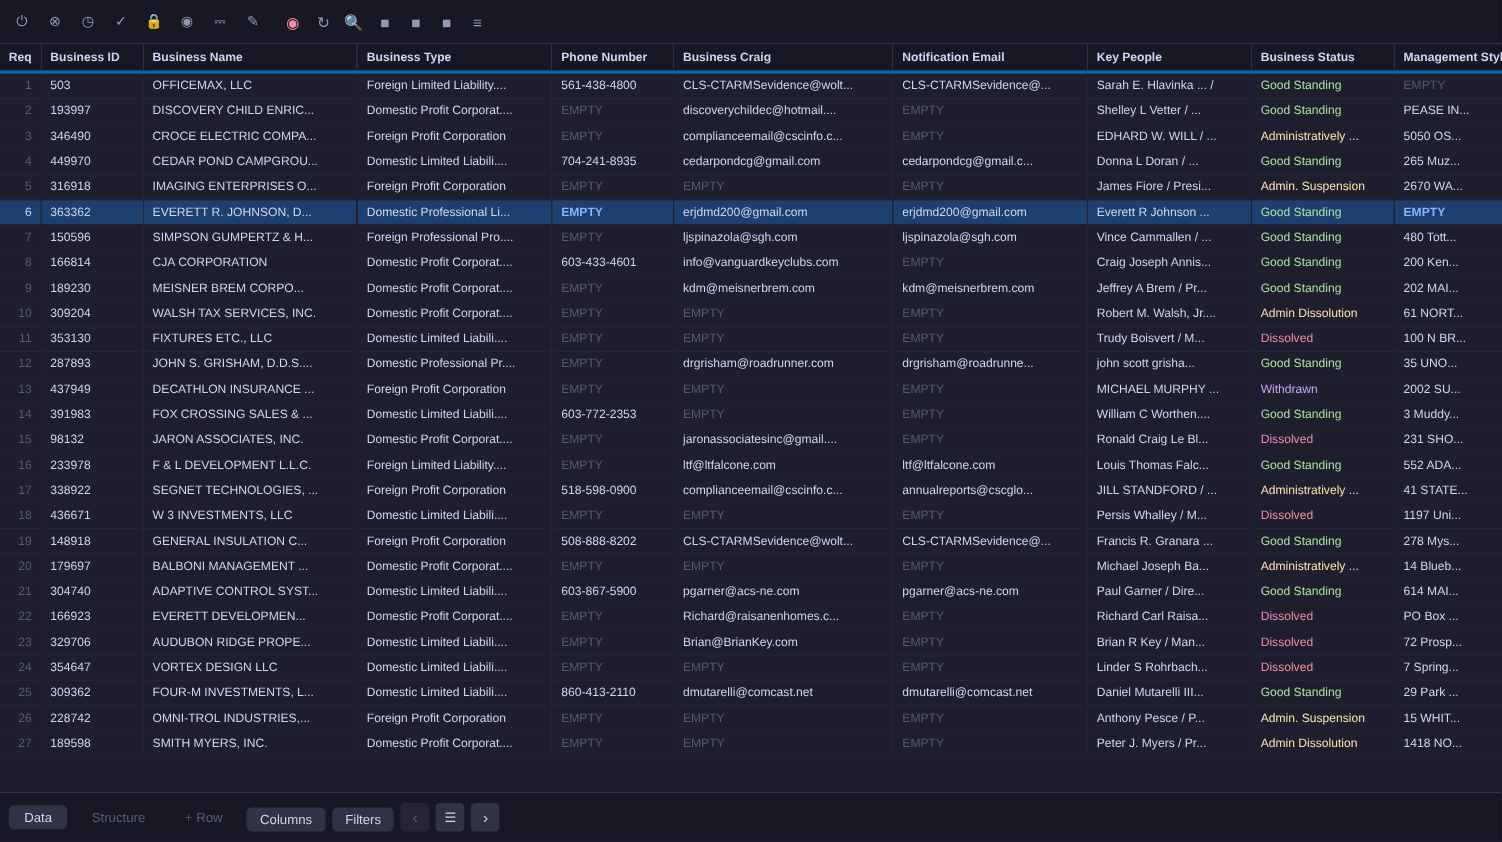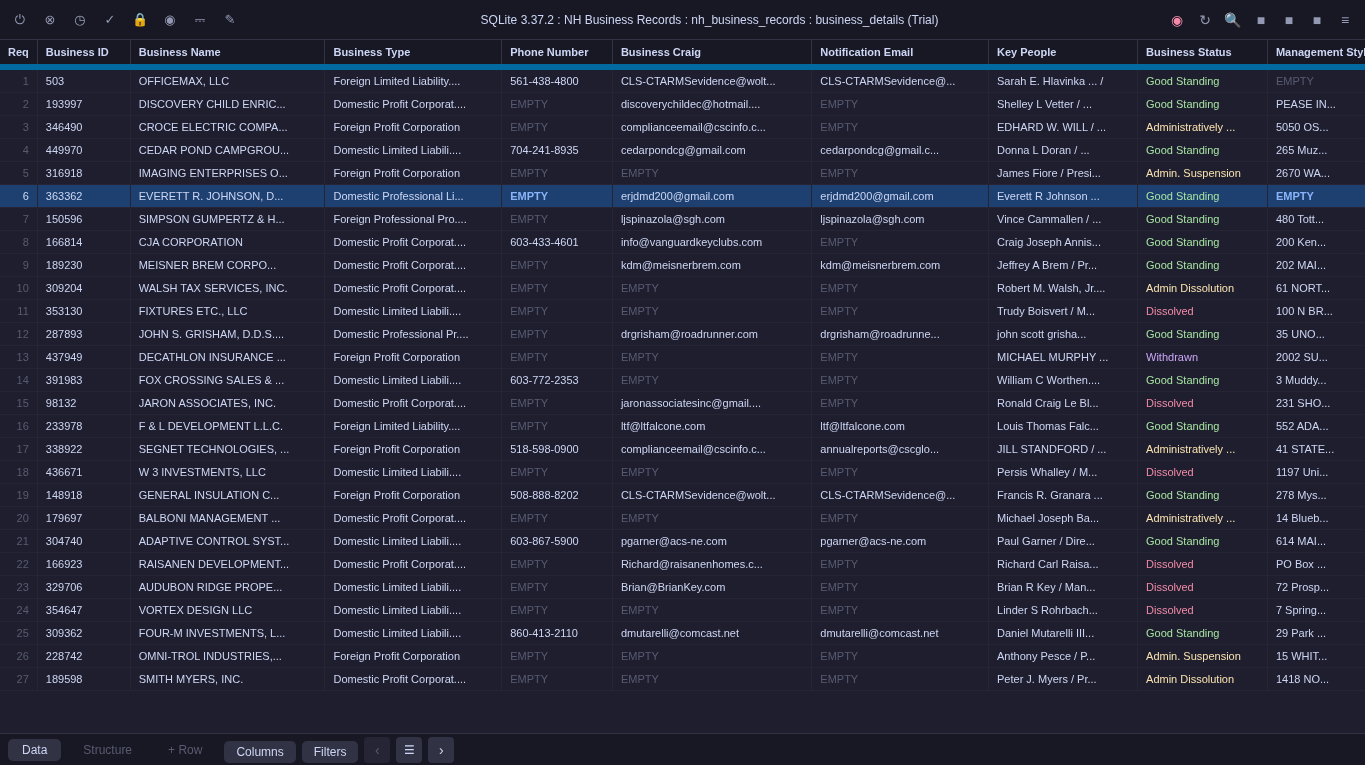--- a/index.html
+++ b/index.html
@@ -81,21 +81,21 @@
       position: sticky;
       top: 0;
       z-index: 10;
     }
     thead th {
       padding: 6px 8px;
       text-align: left;
       font-weight: 600;
       font-size: 11px;
       color: #cdd6f4;
-      border-bottom: 6px solid #0369a1;
+      border-bottom: 3px solid #0369a1;
       border-right: 1px solid #313244;
       white-space: nowrap;
       user-select: none;
       cursor: pointer;
     }
     thead th:first-child { width: 30px; min-width: 30px; }
     tbody tr {
       border-bottom: 1px solid #252535;
     }
     tbody tr.selected { background: #1d4070; }
@@ -117,21 +117,21 @@
     .status-withdrawn { color: #cba6f7; }
     .row-num { color: #585b70; text-align: right; }
     tbody tr.selected .status-good { color: #a6e3a1; }
     tbody tr.selected .empty { color: #89b4fa; font-weight: bold; }
 
     
     .bottombar {
       display: flex;
       align-items: center;
       background: #181825;
-      height: 32px;
+      height: 45px;
       padding: 0 8px;
       flex-shrink: 0;
       border-top: 1px solid #313244;
       gap: 8px;
     }
     .bottom-btn {
       padding: 4px 14px;
       border-radius: 5px;
       border: none;
       font-size: 12px;
@@ -202,21 +202,20 @@
   <div class="titlebar-icons">
     <div class="titlebar-icon">⏻</div>
     <div class="titlebar-icon">⊗</div>
     <div class="titlebar-icon">◷</div>
     <div class="titlebar-icon">✓</div>
     <div class="titlebar-icon">🔒</div>
     <div class="titlebar-icon">◉</div>
     <div class="titlebar-icon">⎓</div>
     <div class="titlebar-icon">✎</div>
   </div>
-  <div class="titlebar-title">SQLite 3.37.2  :  NH Business Records  :  nh_business_records  :  business_details (Trial)</div>
   <div class="titlebar-right">
     <div class="titlebar-icon red">◉</div>
     <div class="titlebar-icon">↻</div>
     <div class="titlebar-icon">🔍</div>
     <div class="titlebar-icon">■</div>
     <div class="titlebar-icon">■</div>
     <div class="titlebar-icon">■</div>
     <div class="titlebar-icon">≡</div>
   </div>
 </div>
@@ -487,21 +486,21 @@
     <td>603-867-5900</td>
     <td>pgarner@acs-ne.com</td>
     <td>pgarner@acs-ne.com</td>
     <td>Paul Garner / Dire...</td>
     <td class="status-good">Good Standing</td>
     <td>614 MAI...</td>
   </tr>
           <tr>
     <td class="row-num">22</td>
     <td>166923</td>
-    <td>RAISANEN DEVELOPMENT...</td>
+    <td>EVERETT DEVELOPMEN...</td>
     <td>Domestic Profit Corporat....</td>
     <td class="empty">EMPTY</td>
     <td>Richard@raisanenhomes.c...</td>
     <td class="empty">EMPTY</td>
     <td>Richard Carl Raisa...</td>
     <td class="status-dissolved">Dissolved</td>
     <td>PO Box ...</td>
   </tr>
           <tr>
     <td class="row-num">23</td>

